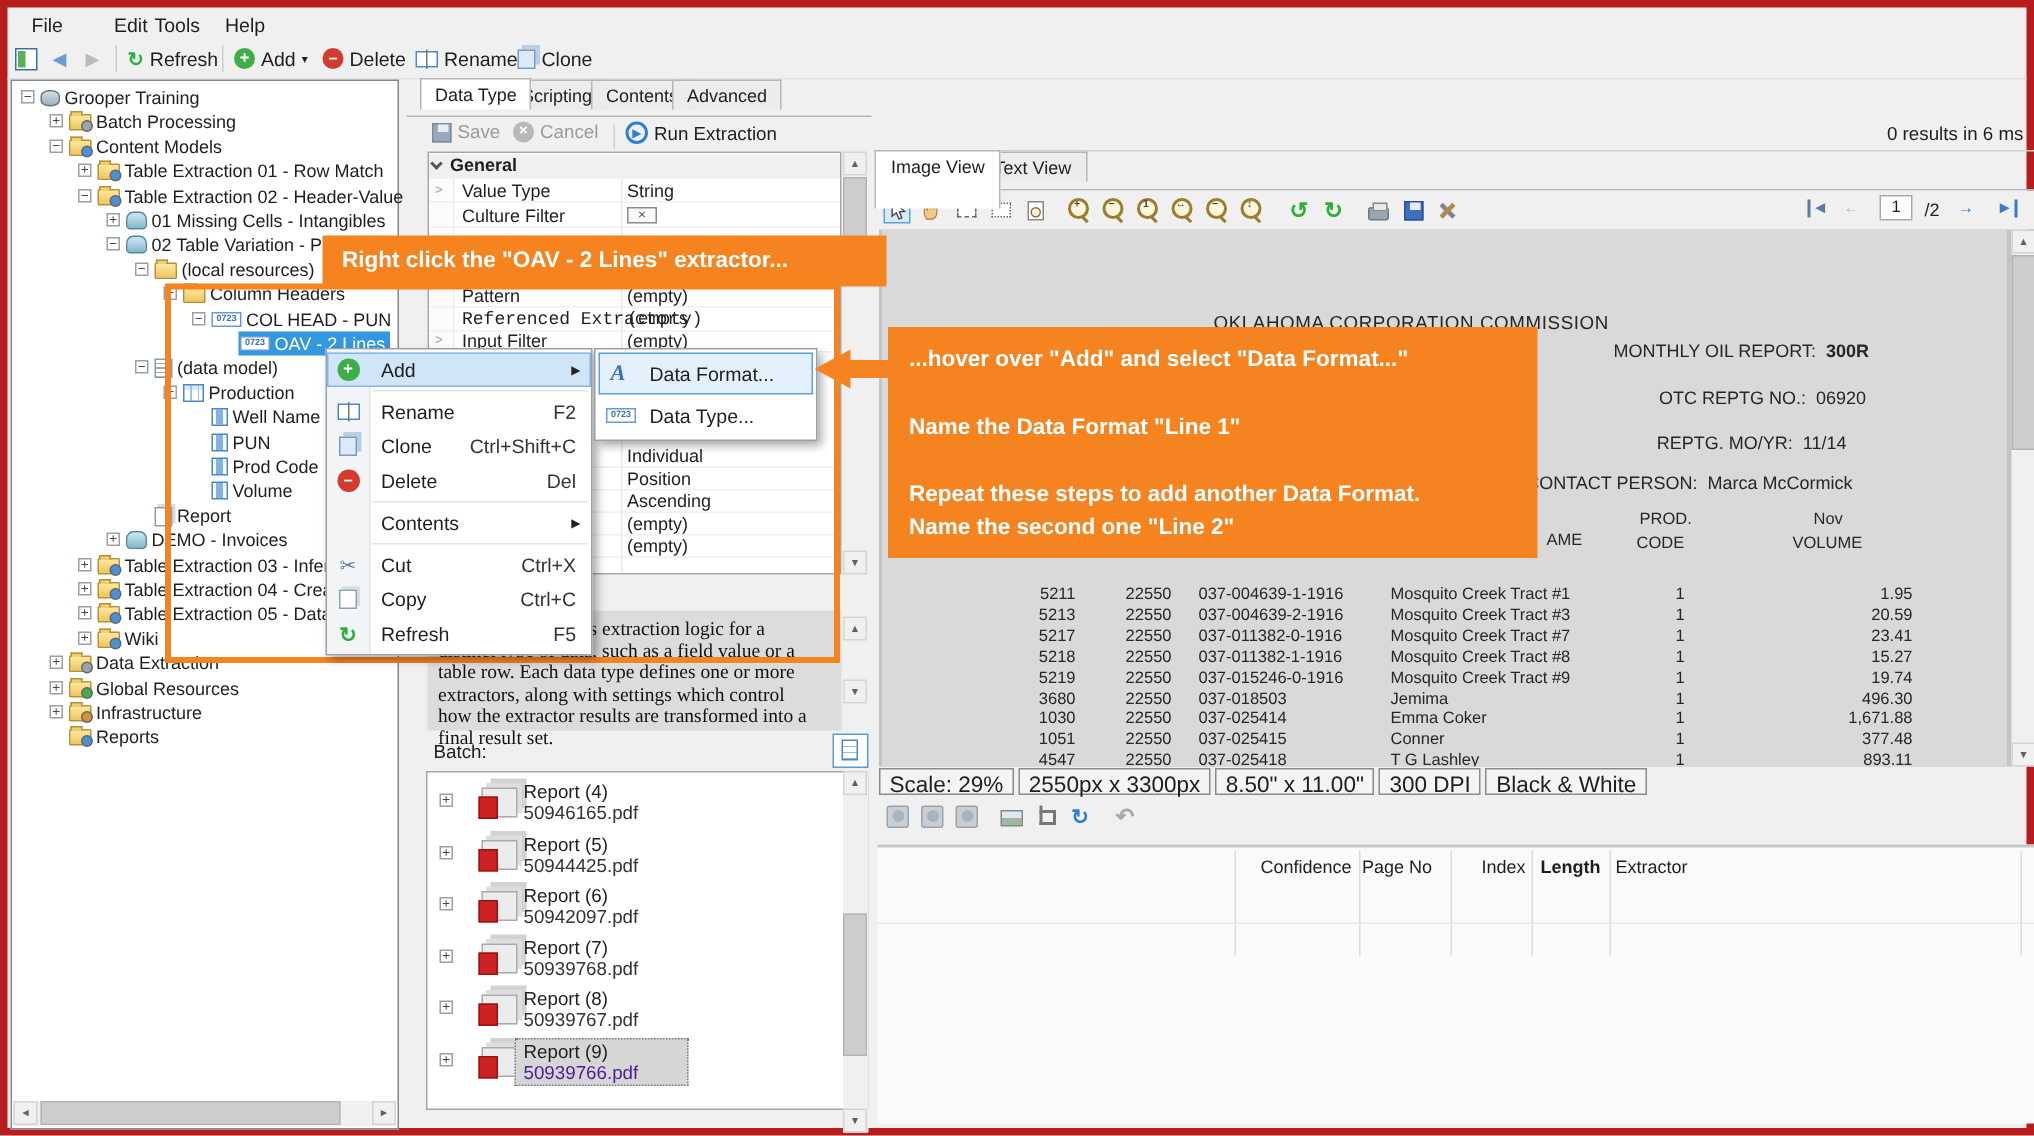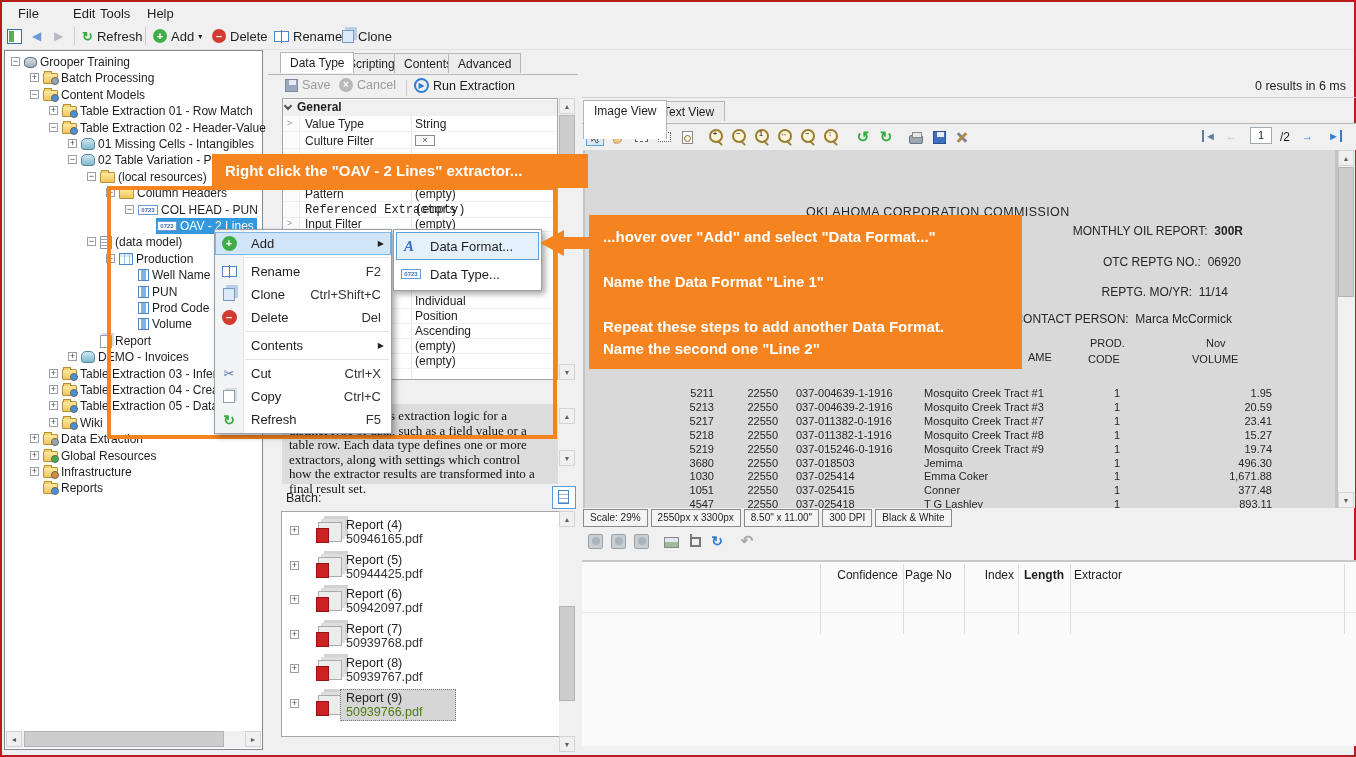--- a/index.html
+++ b/index.html
@@ -1,19 +1,19 @@
 <!DOCTYPE html>
 <html><head>
 <meta charset="utf-8">
 <style>
 html,body{width:1356px;height:757px;margin:0;overflow:hidden;background:#f0f0f0;
  font-family:"Liberation Sans",sans-serif;font-size:12px;color:#1e1e1e}
 *{box-sizing:border-box}
 .abs{position:absolute}
-#window{position:absolute;inset:0;border:2px solid #b91c1c;background:#f0f0f0}
+#window{position:absolute;inset:0;border:5px solid #b91c1c;background:#f0f0f0}
 
 #menubar{position:absolute;left:0;top:0;right:0;height:22px}
 .mb-item{position:absolute;top:3px;font-size:13px;padding:1px 4px;cursor:default}
 #maintoolbar{position:absolute;left:0;top:22px;right:0;height:26px;border-bottom:1px solid #e2e2e2}
 .tbtn{position:absolute;top:2px;height:20px;display:flex;align-items:center;gap:4px;font-size:13px}
 .vsep{position:absolute;width:1px;background:#c9ced4;top:3px;height:18px}
 .appicon{width:15px;height:15px;border:1px solid #3a6ea5;background:#fff;position:relative}
 .appicon::before{content:"";position:absolute;left:1px;top:1px;bottom:1px;width:5px;background:#58b058}
 .navarr{font-size:12px}
 .circ{width:14px;height:14px;border-radius:50%;color:#fff;font-size:11px;line-height:14px;text-align:center;font-weight:bold}
@@ -81,21 +81,21 @@
  padding:3px 22px 0 6px;font-size:12px;white-space:nowrap;overflow:hidden}
 .funnel{position:absolute;right:26px;top:7px;width:0;height:0;border-left:4px solid transparent;border-right:4px solid transparent;border-top:5px solid #6a9f6a}
 #batchbtn{position:absolute;left:270px;top:0;width:24px;height:23px;border:1px solid #5b9bd5;background:#fdfdfd}
 .docic{position:absolute;left:5px;top:3px;width:11px;height:14px;border:1px solid #4a86c8;background:#fff;
  background-image:repeating-linear-gradient(to bottom,transparent 0 3px,#9ab8d8 3px 4px)}
 #batchlist{position:absolute;left:279px;top:509px;width:295px;height:226px;background:#fff;border:1px solid #a6a6a6;overflow:hidden}
 .bitem{position:absolute;left:0;width:100%;height:34px}
 .btitle{position:absolute;left:64px;top:2px;font-size:12.5px}
 .bfile{position:absolute;left:64px;top:16px;font-size:12.5px;color:#333}
 .bsel{position:absolute;left:58px;top:0;width:116px;height:32px;background:#d6d6d6;border:1px dotted #7a7a7a}
-.bsel-file{color:#4d7c0f}
+.bsel-file{color:#4c1d95}
 
 #ctxmenu{position:absolute;left:212px;top:227px;width:178px;background:#fff;border:1px solid #9aa0a8;
  box-shadow:3px 3px 6px rgba(0,0,0,.35);z-index:50;padding:2px 0}
 #ctxmenu::before{content:"";position:absolute;left:0;top:0;bottom:0;width:28px;background:#f3f4f6;border-right:1px solid #e4e6ea}
 .mitem{position:relative;height:23px;display:flex;align-items:center;font-size:13px}
 .mitem .lbl{position:absolute;left:36px}
 .mitem .sc{position:absolute;right:10px;color:#333}
 .mitem .sub{position:absolute;right:7px;font-size:8px;color:#222}
 .mitem .mic{position:absolute;left:5px;display:flex;align-items:center;justify-content:center;width:18px;height:18px}
 .mhl{background:#d0e6f8;outline:1px solid #7cb8ec;outline-offset:-1px}
@@ -131,21 +131,21 @@
 .navi{position:absolute;top:6px;font-size:11px;font-weight:bold}
 #pagebox{position:absolute;left:1248px;top:125px;width:22px;height:17px;background:#fff;border:1px solid #a0a8b0;text-align:center;font-size:11px;padding-top:1px}
 #docarea{position:absolute;left:581px;top:148px;width:772px;height:358px;background:#c4c4c4;overflow:hidden}
 #docpage{position:absolute;left:2px;top:0;width:750px;height:358px;background:#d9d9d9;color:#262626}
 .docf{position:absolute;white-space:nowrap;font-size:12px}
 .docrow{position:absolute;left:0;width:606px;display:grid;grid-template-columns:48px 64px 134px 192px 26px 142px;font-size:11px;white-space:nowrap}
 .docrow span:nth-child(1),.docrow span:nth-child(2),.docrow span:nth-child(6){text-align:right}
 .docrow span:nth-child(5){text-align:center}
 .docrow span:nth-child(3){padding-left:18px}.docrow span:nth-child(4){padding-left:12px}
 #statusbar{position:absolute;left:581px;top:507px;height:18px;display:flex;gap:3px}
-.seg{border:1px solid #8a8a8a;background:#f4f4f4;padding:2px 6px 0;font-size:10px;white-space:nowrap}
+.seg{border:1px solid #8a8a8a;background:#f4f4f4;padding:2px 6px 0;font-size:15px;white-space:nowrap}
 #imgtools{position:absolute;left:580px;top:527px;width:774px;height:24px}
 .stamp{width:15px;height:15px;background:#c9ced3;border:1px solid #9aa2ab;border-radius:2px;position:relative}
 .stamp::before{content:"";position:absolute;left:3px;top:2px;width:8px;height:8px;border-radius:50%;background:#aab4bd}
 .imgic{width:15px;height:11px;border:1px solid #888;background:linear-gradient(#dfe8f0 0 4px,#9fb8a0 4px);margin-top:2px}
 .crop{position:relative;width:15px;height:15px}
 .crop::before{content:"";position:absolute;left:3px;top:0;width:9px;height:11px;border-left:2px solid #777;border-bottom:2px solid #777}
 .crop::after{content:"";position:absolute;right:1px;top:3px;width:9px;height:8px;border-top:2px solid #777;border-right:2px solid #777}
 #resultspanel{position:absolute;left:580px;top:558px;width:774px;height:186px;background:#fafafa;border-top:2px solid #c8c8c8}
 #reshdr{position:absolute;left:0;top:2px;width:100%;height:24px;background:#f0f0f0;border-bottom:1px solid #d8d8d8}
 .rescol{position:absolute;top:6px;font-size:12px}

